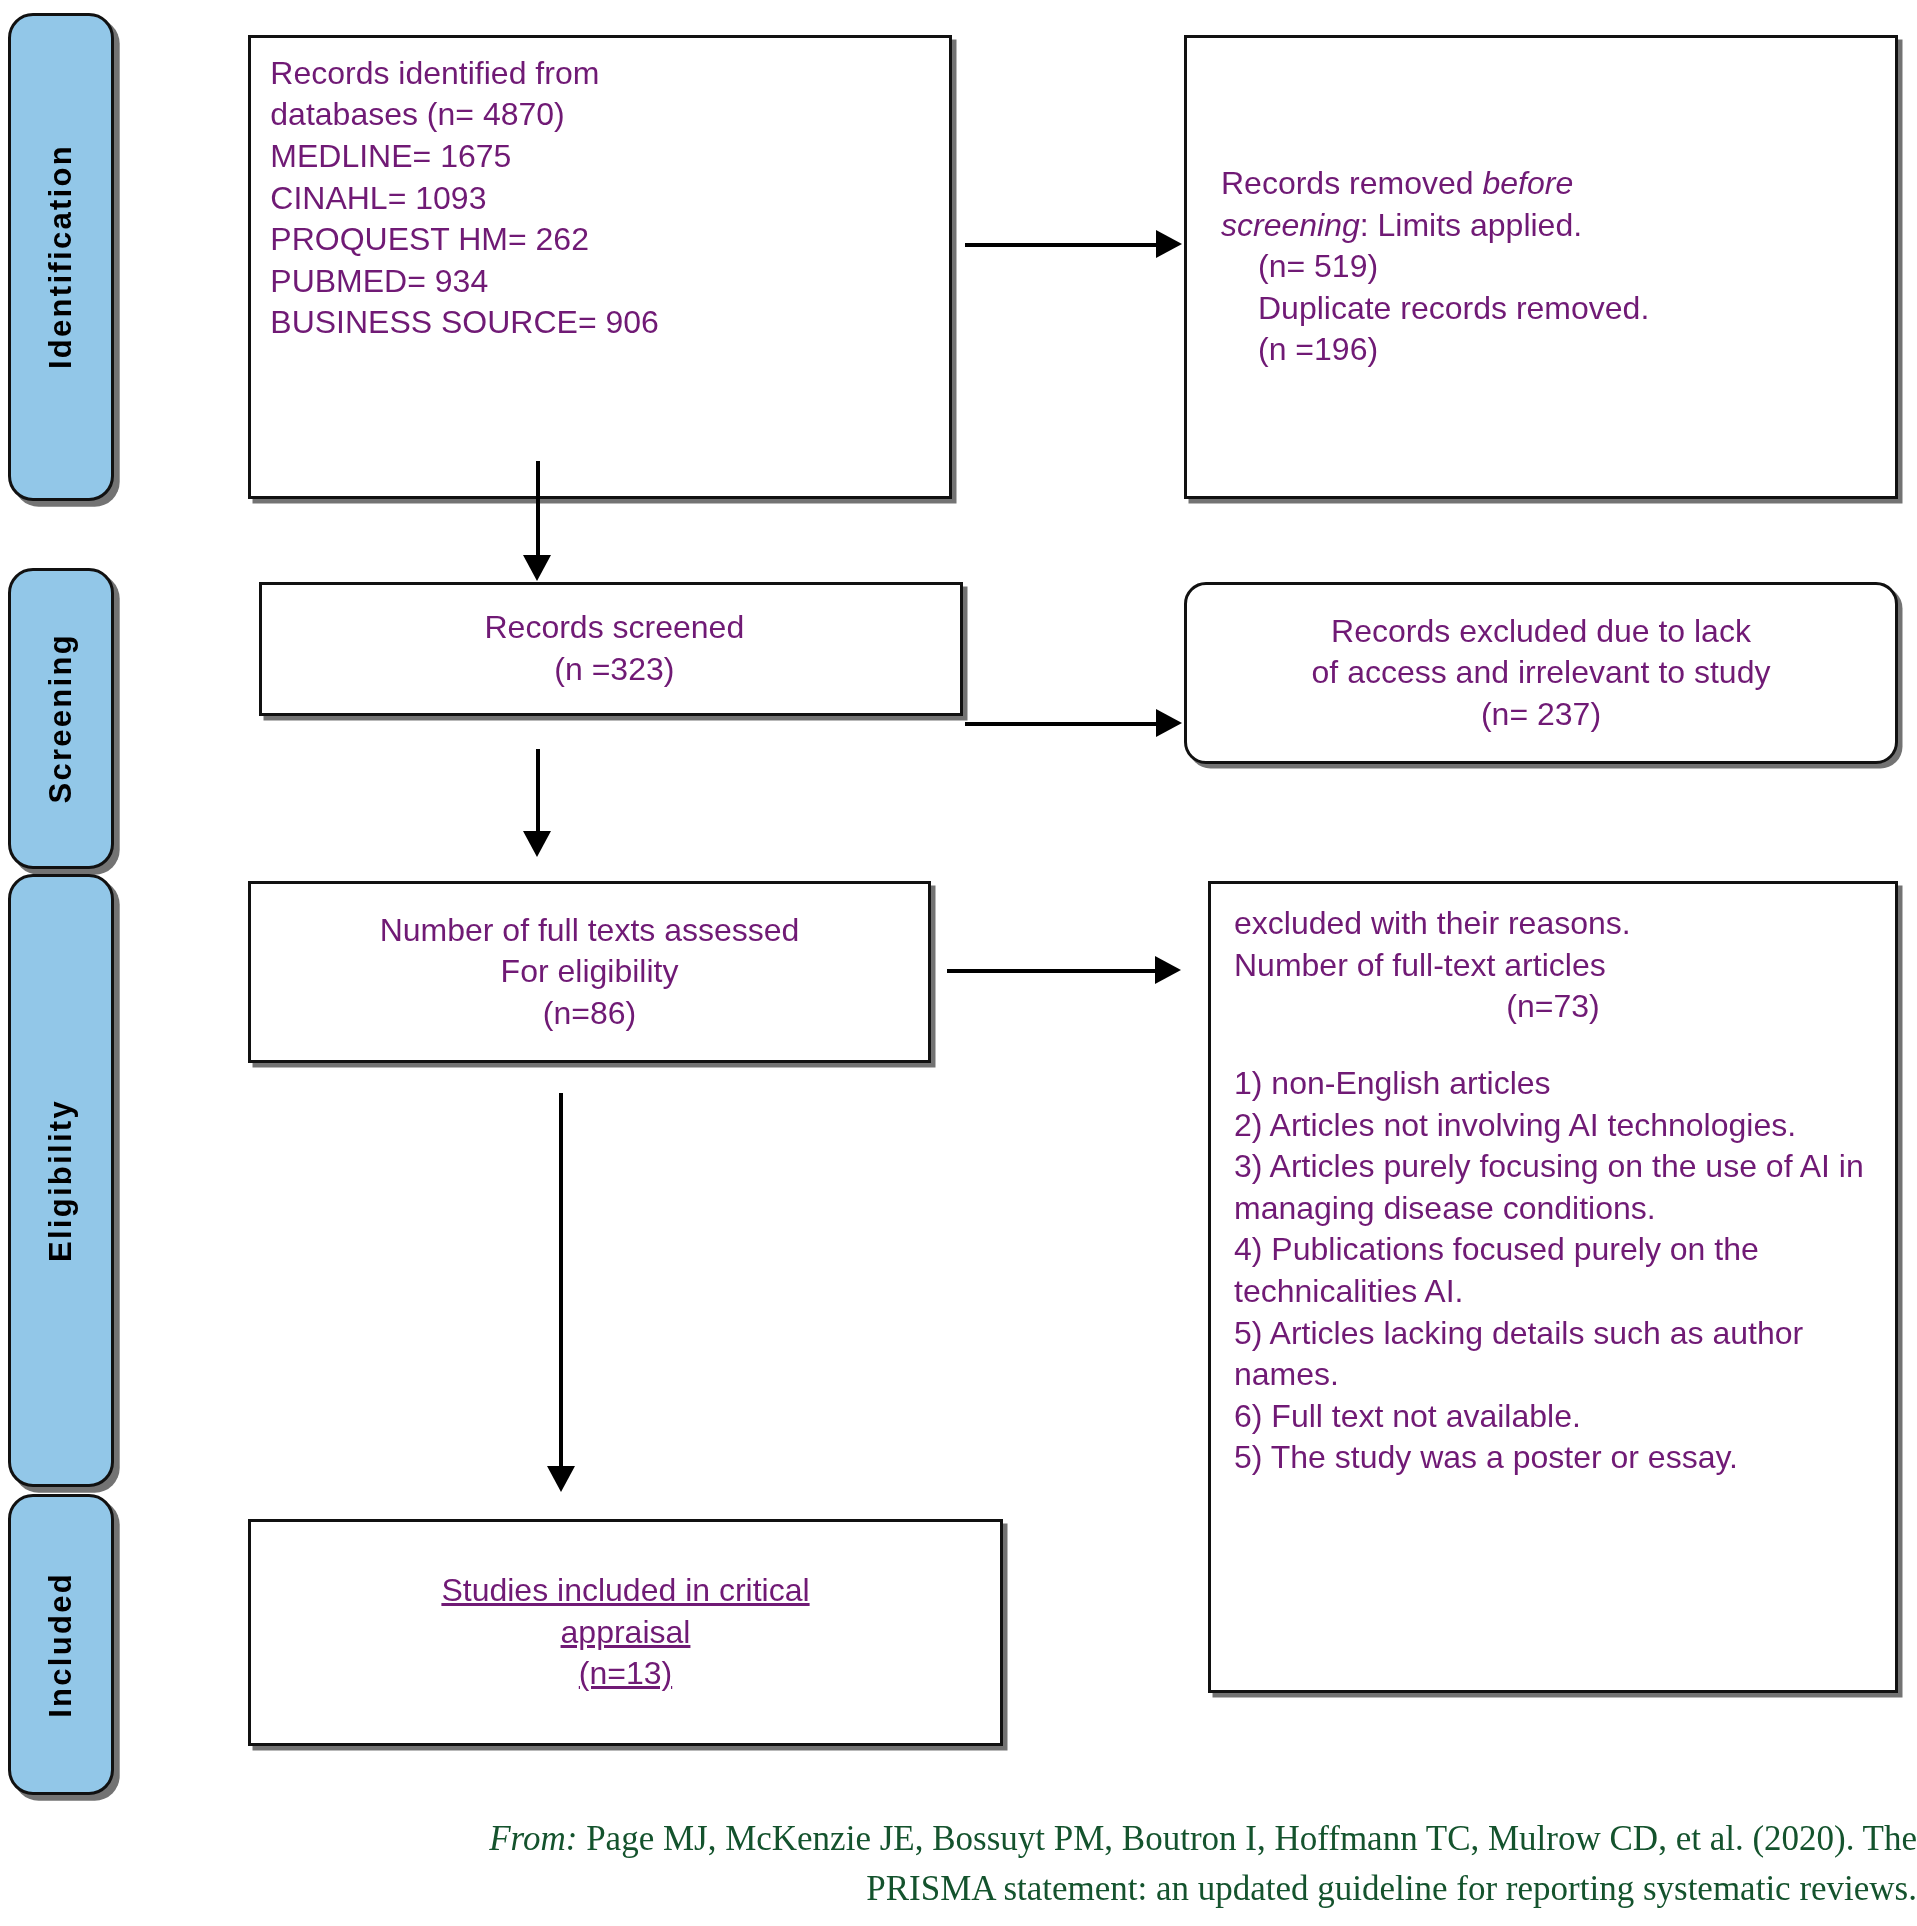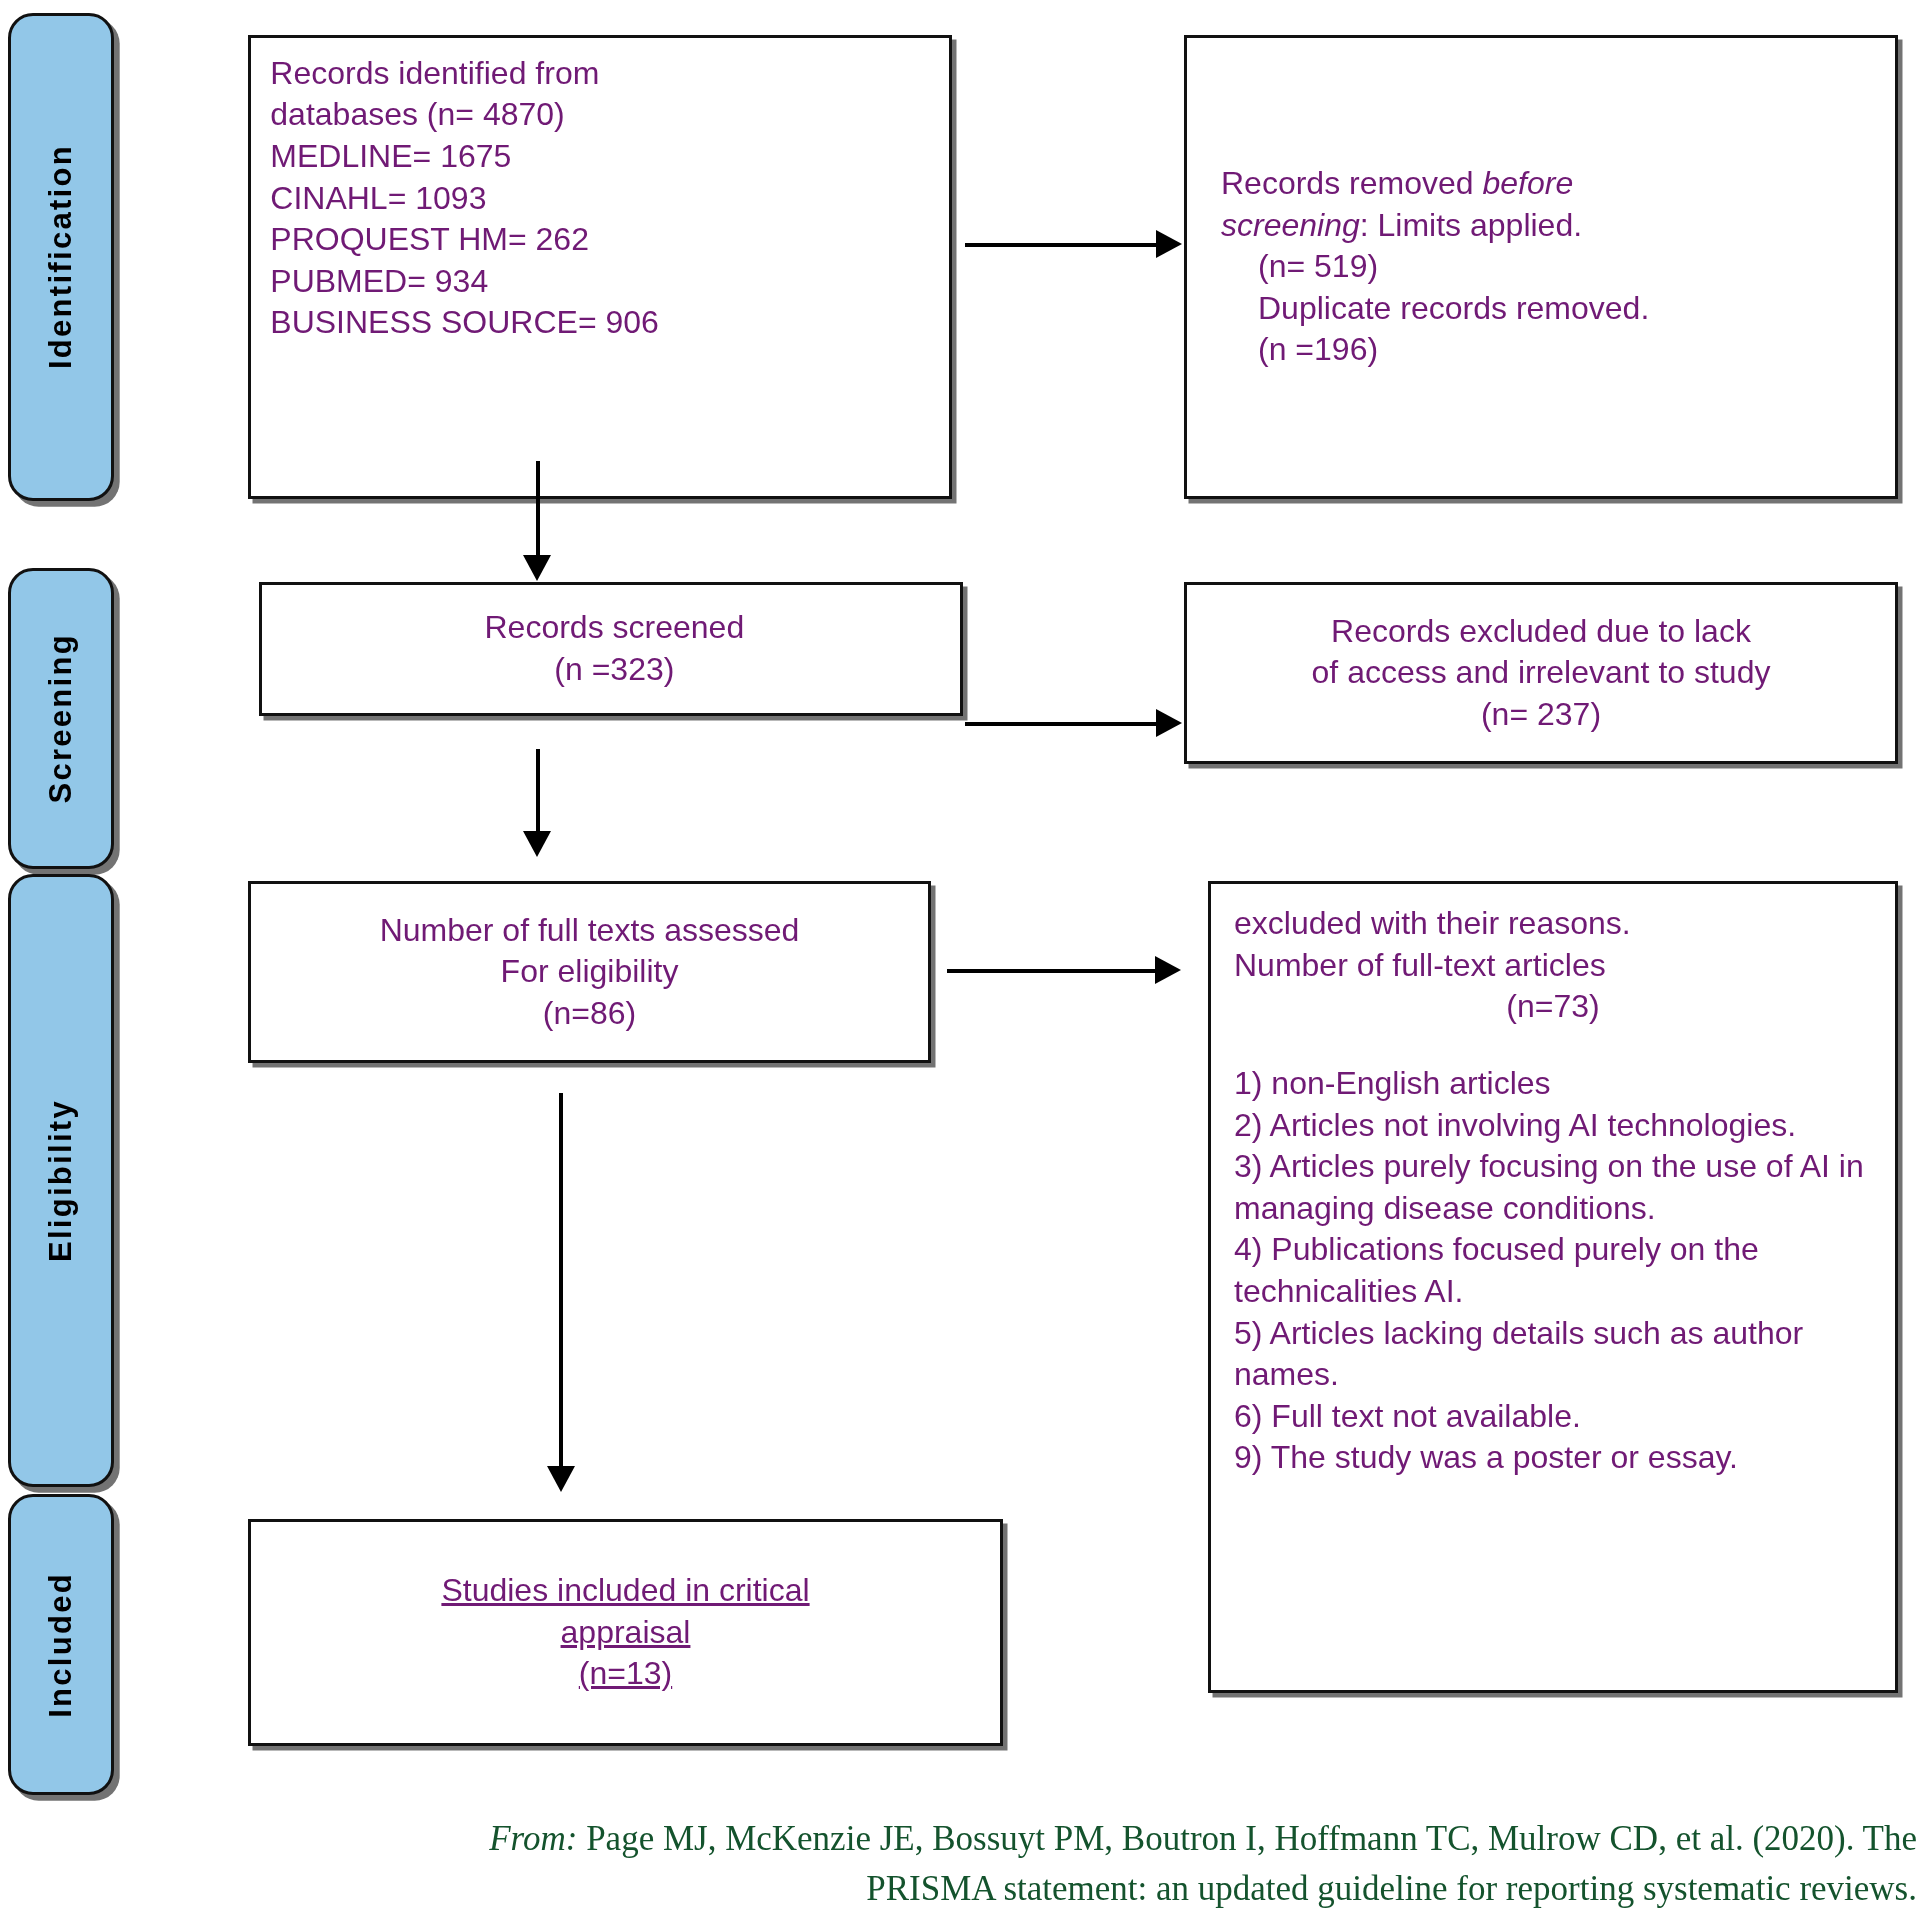--- a/index.html
+++ b/index.html
@@ -138,21 +138,21 @@
     <span class="ln indent-1">(n= 519)</span>
     <span class="ln indent-1">Duplicate records removed.</span>
     <span class="ln indent-1">(n =196)</span>
   </div>
 
   <div class="flow-box v-center center-text" style="left:259px; top:582px; width:704px; height:134px;padding-left:26px;">
     <span class="ln">Records screened</span>
     <span class="ln">(n =323)</span>
   </div>
 
-  <div class="flow-box v-center center-text" style="left:1184px; top:582px; width:714px; height:182px;">
+  <div class="flow-box v-center center-text" style="left:1184px; top:582px; width:714px; height:182px;border-radius:22px;">
     <span class="ln">Records excluded due to lack</span>
     <span class="ln">of access and irrelevant to study</span>
     <span class="ln">(n= 237)</span>
   </div>
 
   <div class="flow-box v-center center-text" style="left:248px; top:881px; width:683px; height:182px;">
     <span class="ln">Number of full texts assessed</span>
     <span class="ln">For eligibility</span>
     <span class="ln">(n=86)</span>
   </div>
@@ -161,21 +161,21 @@
     <span class="ln">excluded with their reasons.</span>
     <span class="ln">Number of full-text articles</span>
     <span class="ln" style="text-align:center;">(n=73)</span>
     <span class="ln" style="height:35px;">&nbsp;</span>
     <span class="ln">1) non-English articles</span>
     <span class="ln">2) Articles not involving AI technologies.</span>
     <span class="ln">3) Articles purely focusing on the use of AI in managing disease conditions.</span>
     <span class="ln">4) Publications focused purely on the technicalities AI.</span>
     <span class="ln">5) Articles lacking details such as author names.</span>
     <span class="ln">6) Full text not available.</span>
-    <span class="ln">9) The study was a poster or essay.</span>
+    <span class="ln">5) The study was a poster or essay.</span>
   </div>
 
   <div class="flow-box v-center center-text" style="left:248px; top:1519px; width:755px; height:227px;text-decoration:underline;">
     <span class="ln">Studies included in critical</span>
     <span class="ln">appraisal</span>
     <span class="ln">(n=13)</span>
   </div>
 
   <div class="hline" style="left:965px; top:243px; width:193px;"></div>
   <div class="arrow-right" style="left:1156px; top:230px;"></div>

